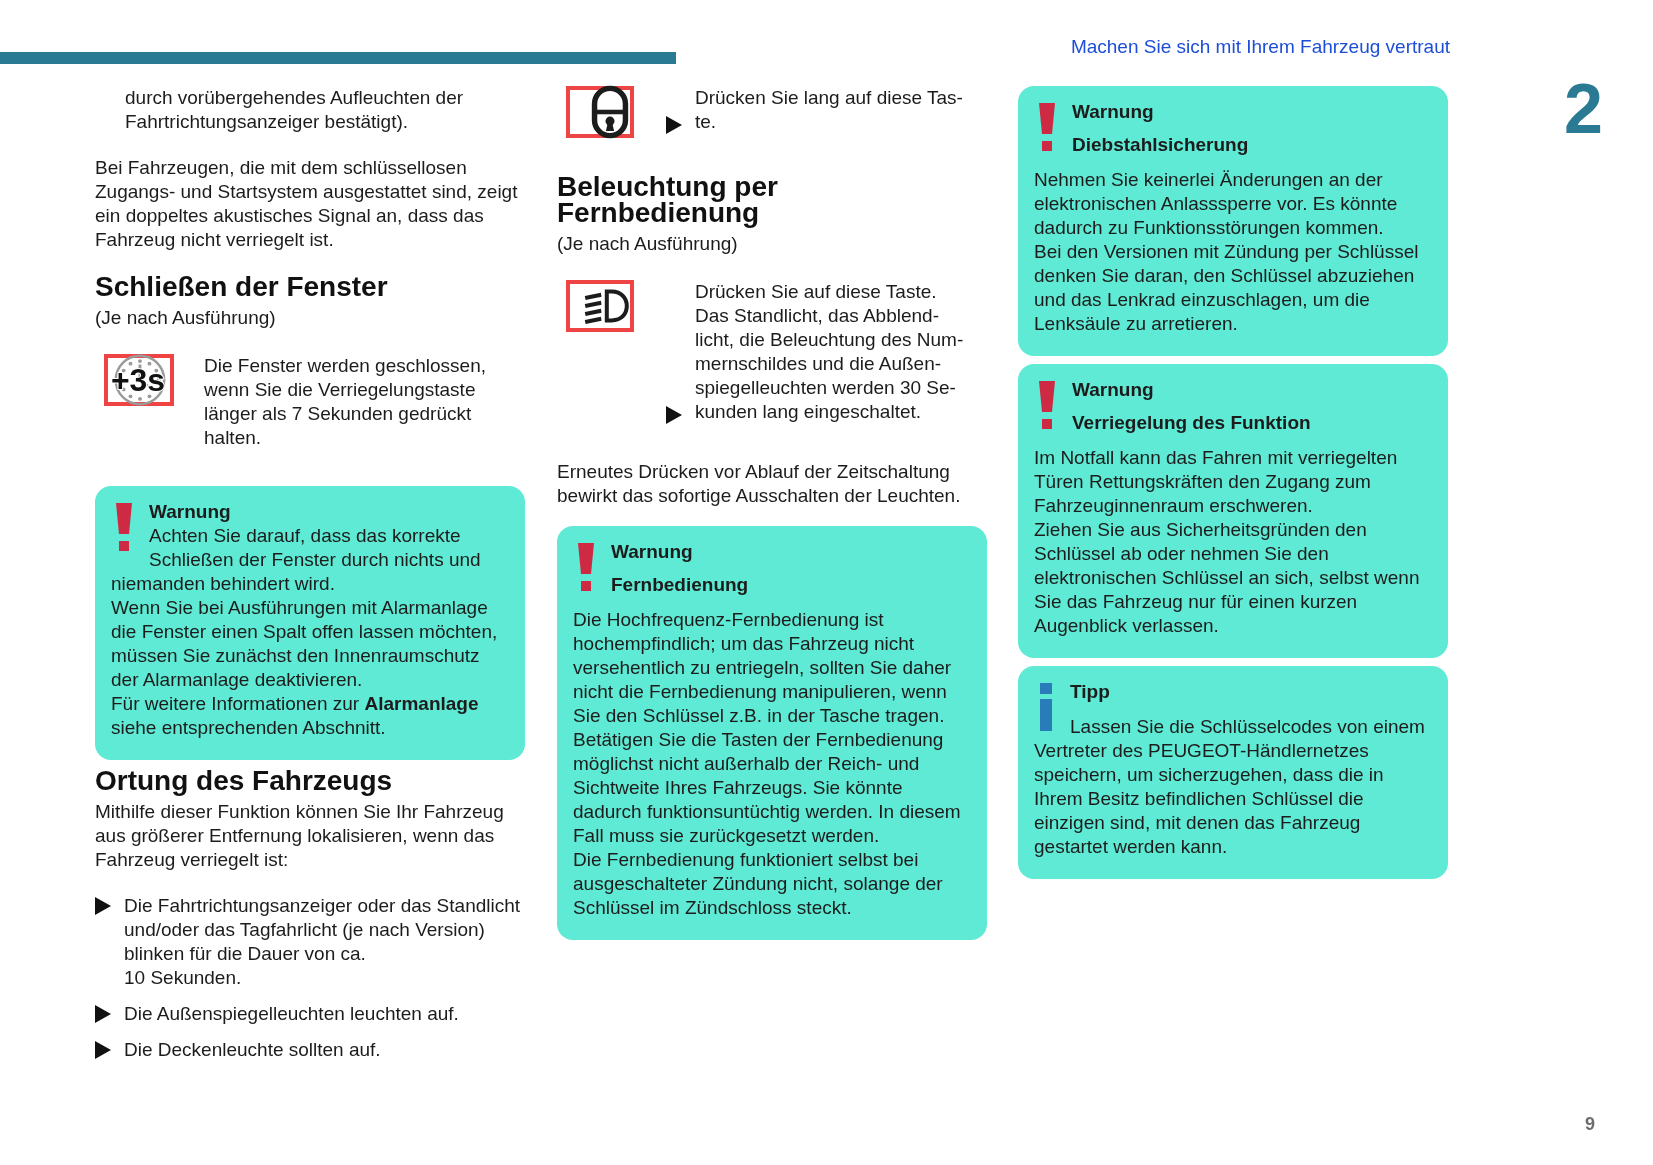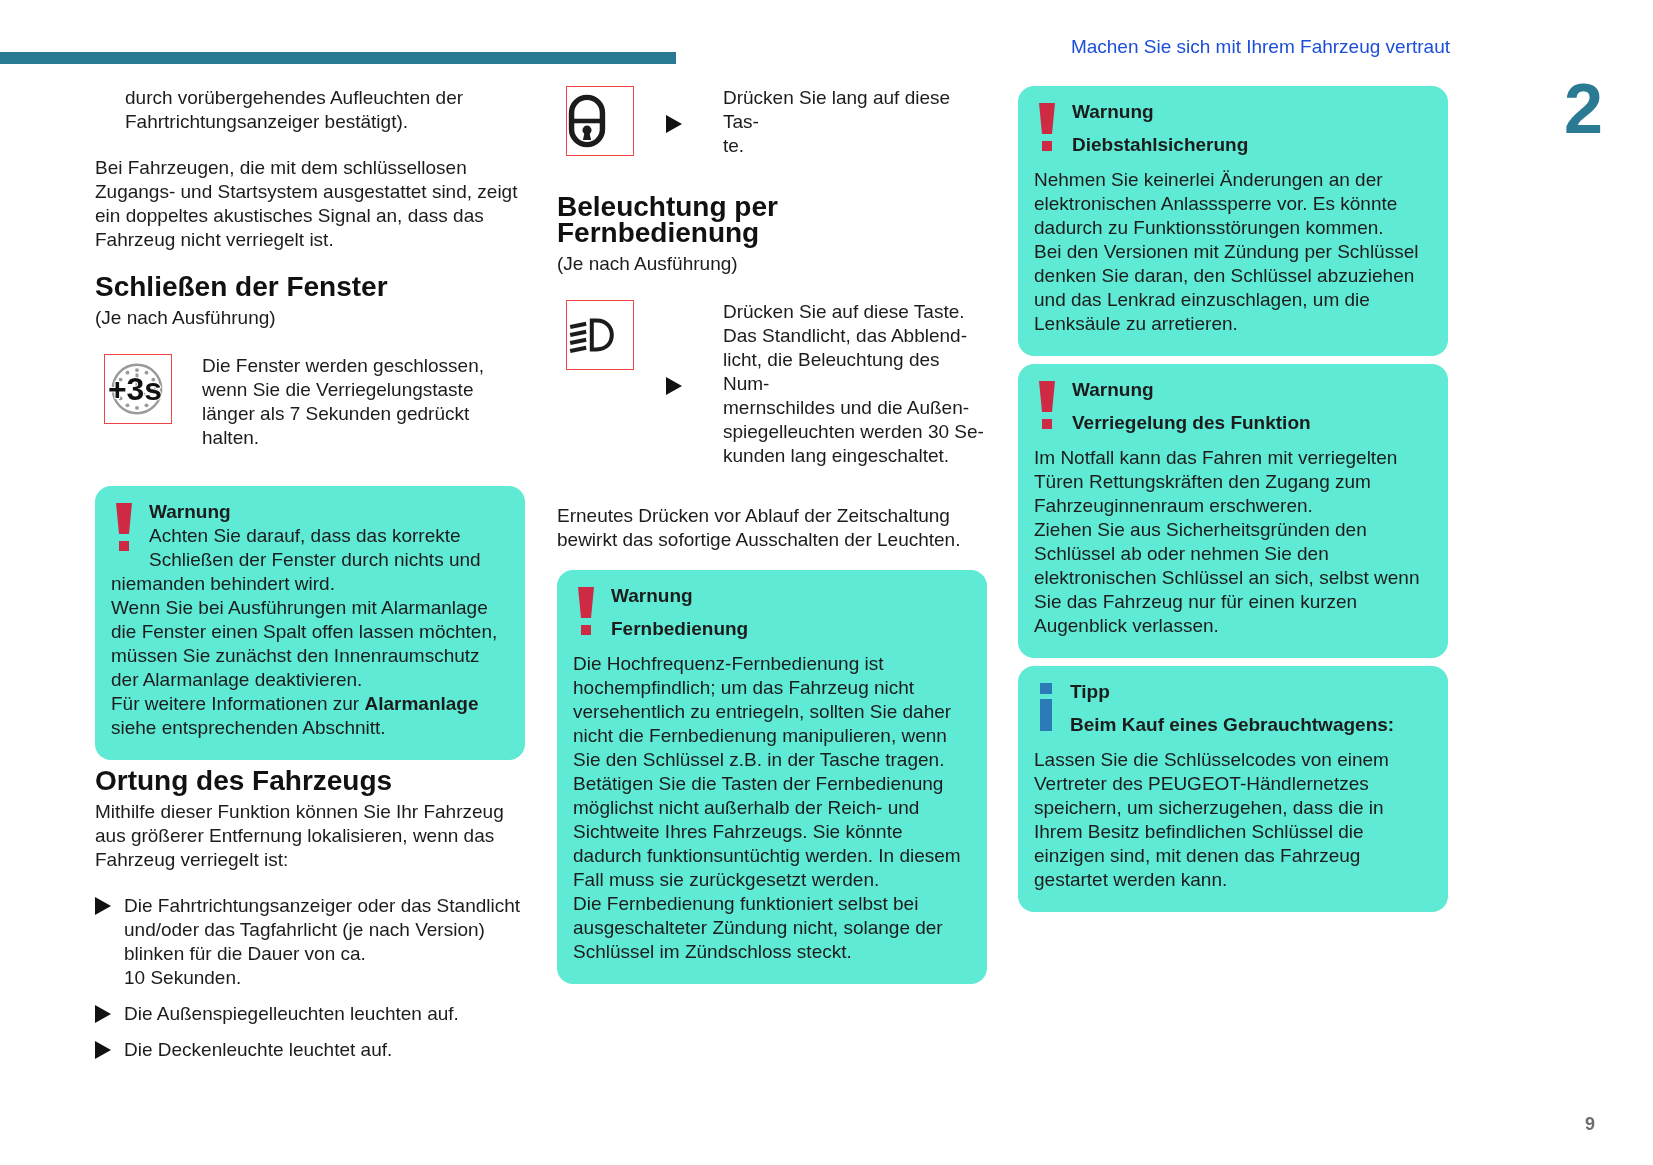--- a/index.html
+++ b/index.html
@@ -12,24 +12,24 @@
 
   .col{position:absolute;top:86px;width:430px;font-size:19px;line-height:24px;}
   #col1{left:95px;} #col2{left:557px;} #col3{left:1018px;}
 
   p{margin:0 0 22px;}
   .indent{padding-left:30px;}
   h3{font-size:28px;line-height:26px;margin:0 0 6px;font-weight:bold;color:#111;}
   .variant{margin-bottom:24px;}
 
   .icon-row{display:flex;align-items:flex-start;margin-bottom:36px;}
-  .icon-box{flex:0 0 68px;height:70px;background:#fff;border:1px solid #ef4444;
-            display:flex;align-items:center;justify-content:flex-start;margin-left:9px;box-sizing:border-box;}
+  .icon-box{flex:0 0 68px;height:52px;background:#fff;border:4px solid #ef4444;
+            display:flex;align-items:center;justify-content:flex-end;margin-left:9px;box-sizing:border-box;}
   .row-text{margin-left:30px;white-space:pre-line;}
-  .bullet{display:flex;align-items:center;margin-left:32px;gap:28px;}
+  .bullet{display:flex;align-items:flex-end;margin-left:32px;}
   .tri{width:0;height:0;border-left:16px solid #111;border-top:9px solid transparent;
        border-bottom:9px solid transparent;margin-top:3px;margin-right:13px;flex:0 0 auto;}
   .libullet{display:flex;align-items:flex-start;margin-bottom:12px;}
   .btext{white-space:pre-line;}
 
   .wbox{background:#5eead4;border-radius:16px;padding:14px 16px 20px;margin-bottom:8px;}
   .wbox::after{content:"";display:block;clear:both;}
   .wicon{float:left;margin:3px 14px 0 2px;}
   .wtitle{font-weight:bold;}
   .wsub{font-weight:bold;margin-top:9px;}
@@ -103,21 +103,21 @@
       <span class="tri"></span>
       <div class="btext">Die Fahrtrichtungsanzeiger oder das Standlicht und/oder das Tagfahrlicht (je nach Version) blinken für die Dauer von ca.
 10 Sekunden.</div>
     </div>
     <div class="libullet">
       <span class="tri"></span>
       <div class="btext">Die Außenspiegelleuchten leuchten auf.</div>
     </div>
     <div class="libullet">
       <span class="tri"></span>
-      <div class="btext">Die Deckenleuchte leuchtet auf.</div>
+      <div class="btext">Die Deckenleuchte sollten auf.</div>
     </div>
   </div>
 
   <div class="col" id="col2">
 
     <div class="icon-row">
       <div class="icon-box">
         <svg width="40" height="58" viewBox="0 0 44 58">
           <rect x="5" y="3" width="34" height="52" rx="17" fill="none" class="ink" stroke-width="6"></rect>
           <line x1="5" y1="29" x2="39" y2="29" class="ink" stroke-width="5"></line>
@@ -194,18 +194,17 @@
       <div class="wbody">Im Notfall kann das Fahren mit verriegelten Türen Rettungskräften den Zugang zum Fahrzeuginnenraum erschweren.
 Ziehen Sie aus Sicherheitsgründen den Schlüssel ab oder nehmen Sie den elektronischen Schlüssel an sich, selbst wenn Sie das Fahrzeug nur für einen kurzen Augenblick verlassen.</div>
     </div>
 
     <div class="wbox">
       <svg class="wicon" width="20" height="50" viewBox="0 0 20 50">
         <rect class="info-fill" x="4" y="0" width="12" height="11"></rect>
         <rect class="info-fill" x="4" y="16" width="12" height="32"></rect>
       </svg>
       <div class="wtitle">Tipp</div>
-      <div class="wsub">Beim Kauf eines Gebrauchtwagens:</div>
       <div class="wbody">Lassen Sie die Schlüsselcodes von einem Vertreter des PEUGEOT-Händlernetzes speichern, um sicherzugehen, dass die in Ihrem Besitz befindlichen Schlüssel die einzigen sind, mit denen das Fahrzeug gestartet werden kann.</div>
     </div>
   </div>
 
 </div>
 
 </body></html>

